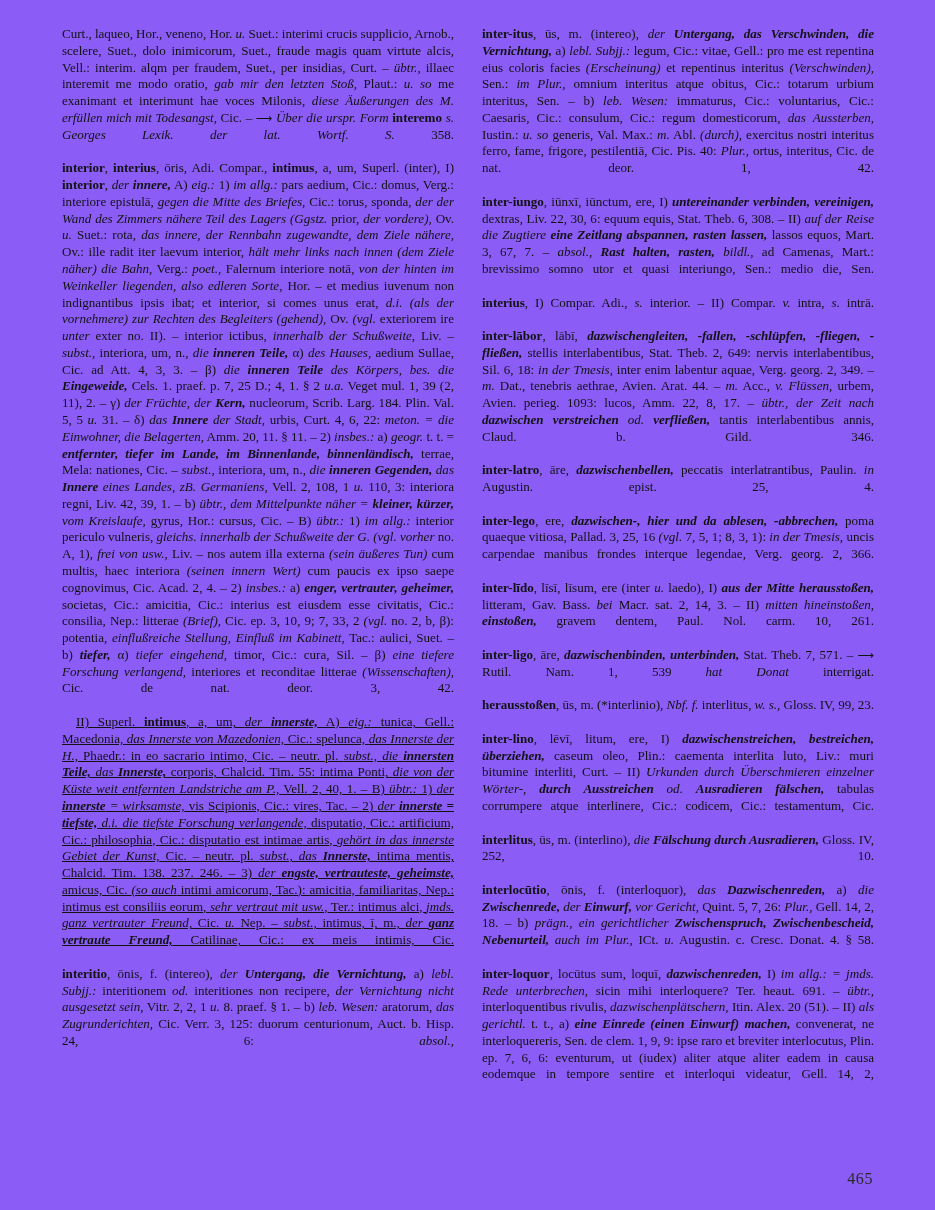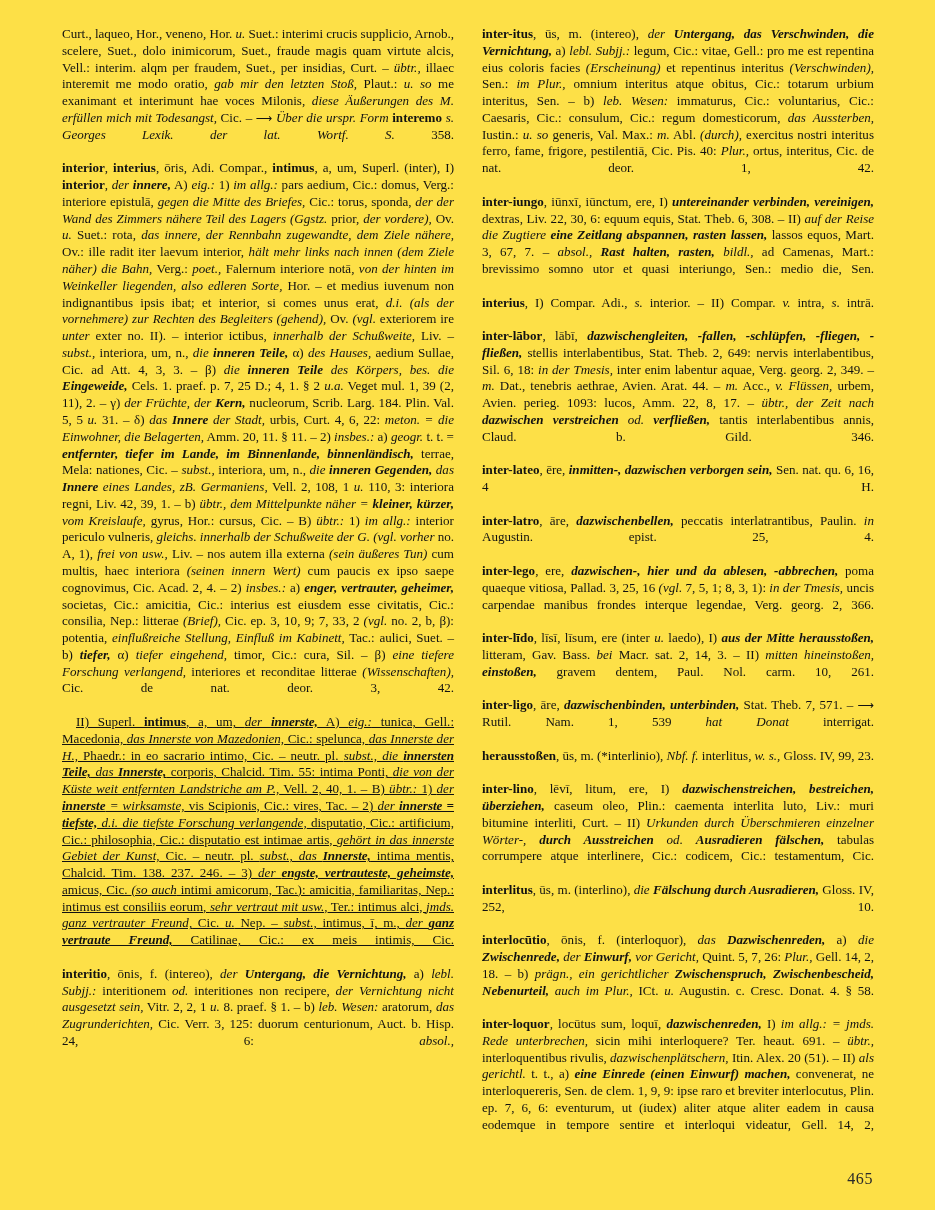--- a/index.html
+++ b/index.html
@@ -15,21 +15,21 @@
     overflow: hidden;
     font-family: "Liberation Serif", "DejaVu Serif", serif;
     color: #121212;
   }
   .page {
     position: absolute;
     left: 0;
     top: 0;
     width: 935px;
     height: 1210px;
-    background: #fde047;
+    background: #8b5cf6;
   }
   .columns {
     position: absolute;
     left: 62px;
     top: 26px;
     width: 812px;
     height: 1140px;
     display: flex;
     flex-direction: row;
     gap: 28px;
@@ -92,21 +92,20 @@
         <p class="entry"><b>interior</b>, <b>interius</b>, ōris, Adi. Compar., <b>intimus</b>, a, um, Superl. (inter), I) <b>interior</b>, <i>der <b>innere,</b></i> A) <i>eig.:</i> 1) <i>im allg.:</i> pars aedium, Cic.: domus, Verg.: interiore epistulā, <i>gegen die Mitte des Briefes,</i> Cic.: torus, sponda, <i>der der Wand des Zimmers nähere Teil des Lagers (Ggstz.</i> prior, <i>der vordere),</i> Ov. <i>u.</i> Suet.: rota, <i>das innere, der Rennbahn zugewandte, dem Ziele nähere,</i> Ov.: ille radit iter laevum interior, <i>hält mehr links nach innen (dem Ziele näher) die Bahn,</i> Verg.: <i>poet.,</i> Falernum interiore notā, <i>von der hinten im Weinkeller liegenden, also edleren Sorte,</i> Hor. – et medius iuvenum non indignantibus ipsis ibat; et interior, si comes unus erat, <i>d.i. (als der vornehmere) zur Rechten des Begleiters (gehend),</i> Ov. <i>(vgl.</i> exteriorem ire <i>unter</i> exter no. II). – interior ictibus, <i>innerhalb der Schußweite,</i> Liv. – <i>subst.,</i> interiora, um, n., <i>die <b>inneren Teile,</b></i> α) <i>des Hauses,</i> aedium Sullae, Cic. ad Att. 4, 3, 3. – β) <i>die <b>inneren Teile</b> des Körpers, bes. die <b>Eingeweide,</b></i> Cels. 1. praef. p. 7, 25 D.; 4, 1. § 2 <i>u.a.</i> Veget mul. 1, 39 (2, 11), 2. – γ) <i>der Früchte, der <b>Kern,</b></i> nucleorum, Scrib. Larg. 184. Plin. Val. 5, 5 <i>u.</i> 31. – δ) <i>das <b>Innere</b> der Stadt,</i> urbis, Curt. 4, 6, 22: <i>meton. = die Einwohner, die Belagerten,</i> Amm. 20, 11. § 11. – 2) <i>insbes.:</i> a) <i>geogr.</i> t. t. = <i><b>entfernter, tiefer im Lande, im Binnenlande, binnenländisch,</b></i> terrae, Mela: nationes, Cic. – <i>subst.,</i> interiora, um, n., <i>die <b>inneren Gegenden,</b> das <b>Innere</b> eines Landes, zB. Germaniens,</i> Vell. 2, 108, 1 <i>u.</i> 110, 3: interiora regni, Liv. 42, 39, 1. – b) <i>übtr., dem Mittelpunkte näher = <b>kleiner, kürzer,</b> vom Kreislaufe,</i> gyrus, Hor.: cursus, Cic. – B) <i>übtr.:</i> 1) <i>im allg.:</i> interior periculo vulneris, <i>gleichs. innerhalb der Schußweite der G. (vgl. vorher</i> no. A, 1), <i>frei von usw.,</i> Liv. – nos autem illa externa <i>(sein äußeres Tun)</i> cum multis, haec interiora <i>(seinen innern Wert)</i> cum paucis ex ipso saepe cognovimus, Cic. Acad. 2, 4. – 2) <i>insbes.:</i> a) <i><b>enger, vertrauter, geheimer,</b></i> societas, Cic.: amicitia, Cic.: interius est eiusdem esse civitatis, Cic.: consilia, Nep.: litterae <i>(Brief),</i> Cic. ep. 3, 10, 9; 7, 33, 2 <i>(vgl.</i> no. 2, b, β): potentia, <i>einflußreiche Stellung, Einfluß im Kabinett,</i> Tac.: aulici, Suet. – b) <i><b>tiefer,</b></i> α) <i>tiefer eingehend,</i> timor, Cic.: cura, Sil. – β) <i>eine tiefere Forschung verlangend,</i> interiores et reconditae litterae <i>(Wissenschaften),</i> Cic. de nat. deor. 3, 42.</p>
         <p class="para">II) Superl. <b>intimus</b>, a, um, <i>der <b>innerste,</b></i> A) <i>eig.:</i> tunica, Gell.: Macedonia, <i>das Innerste von Mazedonien,</i> Cic.: spelunca, <i>das Innerste der H.,</i> Phaedr.: in eo sacrario intimo, Cic. – neutr. pl. <i>subst., die <b>innersten Teile,</b> das <b>Innerste,</b></i> corporis, Chalcid. Tim. 55: intima Ponti, <i>die von der Küste weit entfernten Landstriche am P.,</i> Vell. 2, 40, 1. – B) <i>übtr.:</i> 1) <i>der <b>innerste</b> = wirksamste,</i> vis Scipionis, Cic.: vires, Tac. – 2) <i>der <b>innerste = tiefste,</b> d.i. die tiefste Forschung verlangende,</i> disputatio, Cic.: artificium, Cic.: philosophia, Cic.: disputatio est intimae artis, <i>gehört in das innerste Gebiet der Kunst,</i> Cic. – neutr. pl. <i>subst., das <b>Innerste,</b></i> intima mentis, Chalcid. Tim. 138. 237. 246. – 3) <i>der <b>engste, vertrauteste, geheimste,</b></i> amicus, Cic. <i>(so auch</i> intimi amicorum, Tac.): amicitia, familiaritas, Nep.: intimus est consiliis eorum, <i>sehr vertraut mit usw.,</i> Ter.: intimus alci, <i>jmds. ganz vertrauter Freund,</i> Cic. <i>u.</i> Nep. – <i>subst.,</i> intimus, ī, m., <i>der <b>ganz vertraute Freund,</b></i> Catilinae, Cic.: ex meis intimis, Cic.</p>
         <p class="entry"><b>interitio</b>, ōnis, f. (intereo), <i>der <b>Untergang, die Vernichtung,</b></i> a) <i>lebl. Subjj.:</i> interitionem <i>od.</i> interitiones non recipere, <i>der Vernichtung nicht ausgesetzt sein,</i> Vitr. 2, 2, 1 <i>u.</i> 8. praef. § 1. – b) <i>leb. Wesen:</i> aratorum, <i>das Zugrunderichten,</i> Cic. Verr. 3, 125: duorum centurionum, Auct. b. Hisp. 24, 6: <i>absol.,</i></p>
       </div>
 
     <div class="col" id="right-col">
         <p class="entry"><b>inter-itus</b>, ūs, m. (intereo), <i>der <b>Untergang, das Verschwinden, die Vernichtung,</b></i> a) <i>lebl. Subjj.:</i> legum, Cic.: vitae, Gell.: pro me est repentina eius coloris facies <i>(Erscheinung)</i> et repentinus interitus <i>(Verschwinden),</i> Sen.: <i>im Plur.,</i> omnium interitus atque obitus, Cic.: totarum urbium interitus, Sen. – b) <i>leb. Wesen:</i> immaturus, Cic.: voluntarius, Cic.: Caesaris, Cic.: consulum, Cic.: regum domesticorum, <i>das Aussterben,</i> Iustin.: <i>u. so</i> generis, Val. Max.: <i>m.</i> Abl. <i>(durch),</i> exercitus nostri interitus ferro, fame, frigore, pestilentiā, Cic. Pis. 40: <i>Plur.,</i> ortus, interitus, Cic. de nat. deor. 1, 42.</p>
         <p class="entry"><b>inter-iungo</b>, iūnxī, iūnctum, ere, I) <i><b>untereinander verbinden, vereinigen,</b></i> dextras, Liv. 22, 30, 6: equum equis, Stat. Theb. 6, 308. – II) <i>auf der Reise die Zugtiere <b>eine Zeitlang abspannen, rasten lassen,</b></i> lassos equos, Mart. 3, 67, 7. – <i>absol.,</i> <b><i>Rast halten, rasten,</i></b> <i>bildl.,</i> ad Camenas, Mart.: brevissimo somno utor et quasi interiungo, Sen.: medio die, Sen.</p>
         <p class="entry"><b>interius</b>, I) Compar. Adi., <i>s.</i> interior. – II) Compar. <i>v.</i> intra, <i>s.</i> intrā.</p>
         <p class="entry"><b>inter-lābor</b>, lābī, <i><b>dazwischengleiten, -fallen, -schlüpfen, -fliegen, -fließen,</b></i> stellis interlabentibus, Stat. Theb. 2, 649: nervis interlabentibus, Sil. 6, 18: <i>in der Tmesis,</i> inter enim labentur aquae, Verg. georg. 2, 349. – <i>m.</i> Dat., tenebris aethrae, Avien. Arat. 44. – <i>m.</i> Acc., <i>v. Flüssen,</i> urbem, Avien. perieg. 1093: lucos, Amm. 22, 8, 17. – <i>übtr., der Zeit nach <b>dazwischen verstreichen</b> od. <b>verfließen,</b></i> tantis interlabentibus annis, Claud. b. Gild. 346.</p>
-        <p class="entry"><b>inter-lateo</b>, ēre, <i><b>inmitten-, dazwischen verborgen sein,</b></i> Sen. nat. qu. 6, 16, 4 H.</p>
         <p class="entry"><b>inter-latro</b>, āre, <i><b>dazwischenbellen,</b></i> peccatis interlatrantibus, Paulin. <i>in</i> Augustin. epist. 25, 4.</p>
         <p class="entry"><b>inter-lego</b>, ere, <i><b>dazwischen-, hier und da ablesen, -abbrechen,</b></i> poma quaeque vitiosa, Pallad. 3, 25, 16 <i>(vgl.</i> 7, 5, 1; 8, 3, 1): <i>in der Tmesis,</i> uncis carpendae manibus frondes interque legendae, Verg. georg. 2, 366.</p>
         <p class="entry"><b>inter-līdo</b>, līsī, līsum, ere (inter <i>u.</i> laedo), I) <i><b>aus der Mitte herausstoßen,</b></i> litteram, Gav. Bass. <i>bei</i> Macr. sat. 2, 14, 3. – II) <i>mitten hineinstoßen, <b>einstoßen,</b></i> gravem dentem, Paul. Nol. carm. 10, 261.</p>
         <p class="entry"><b>inter-ligo</b>, āre, <i><b>dazwischenbinden, unterbinden,</b></i> Stat. Theb. 7, 571. – <span class="arrow">⟶</span> Rutil. Nam. 1, 539 <i>hat Donat</i> interrigat.</p>
         <p class="entry"><b>herausstoßen</b>, ūs, m. (*interlinio), <i>Nbf. f.</i> interlitus, <i>w. s.,</i> Gloss. IV, 99, 23.</p>
         <p class="entry"><b>inter-lino</b>, lēvī, litum, ere, I) <i><b>dazwischenstreichen, bestreichen, überziehen,</b></i> caseum oleo, Plin.: caementa interlita luto, Liv.: muri bitumine interliti, Curt. – II) <i>Urkunden durch Überschmieren einzelner Wörter-, <b>durch Ausstreichen</b> od. <b>Ausradieren fälschen,</b></i> tabulas corrumpere atque interlinere, Cic.: codicem, Cic.: testamentum, Cic.</p>
         <p class="entry"><b>interlitus</b>, ūs, m. (interlino), <i>die <b>Fälschung durch Ausradieren,</b></i> Gloss. IV, 252, 10.</p>
         <p class="entry"><b>interlocūtio</b>, ōnis, f. (interloquor), <i>das <b>Dazwischenreden,</b></i> a) <i>die <b>Zwischenrede,</b> der <b>Einwurf,</b> vor Gericht,</i> Quint. 5, 7, 26: <i>Plur.,</i> Gell. 14, 2, 18. – b) <i>prägn., ein gerichtlicher <b>Zwischenspruch, Zwischenbescheid, Nebenurteil,</b> auch im Plur.,</i> ICt. <i>u.</i> Augustin. c. Cresc. Donat. 4. § 58.</p>
         <p class="entry"><b>inter-loquor</b>, locūtus sum, loquī, <i><b>dazwischenreden,</b></i> I) <i>im allg.: = jmds. Rede unterbrechen,</i> sicin mihi interloquere? Ter. heaut. 691. – <i>übtr.,</i> interloquentibus rivulis, <i>dazwischenplätschern,</i> Itin. Alex. 20 (51). – II) <i>als gerichtl.</i> t. t., a) <i><b>eine Einrede (einen Einwurf) machen,</b></i> convenerat, ne interloquereris, Sen. de clem. 1, 9, 9: ipse raro et breviter interlocutus, Plin. ep. 7, 6, 6: eventurum, ut (iudex) aliter atque aliter eadem in causa eodemque in tempore sentire et interloqui videatur, Gell. 14, 2,</p>
       </div>

